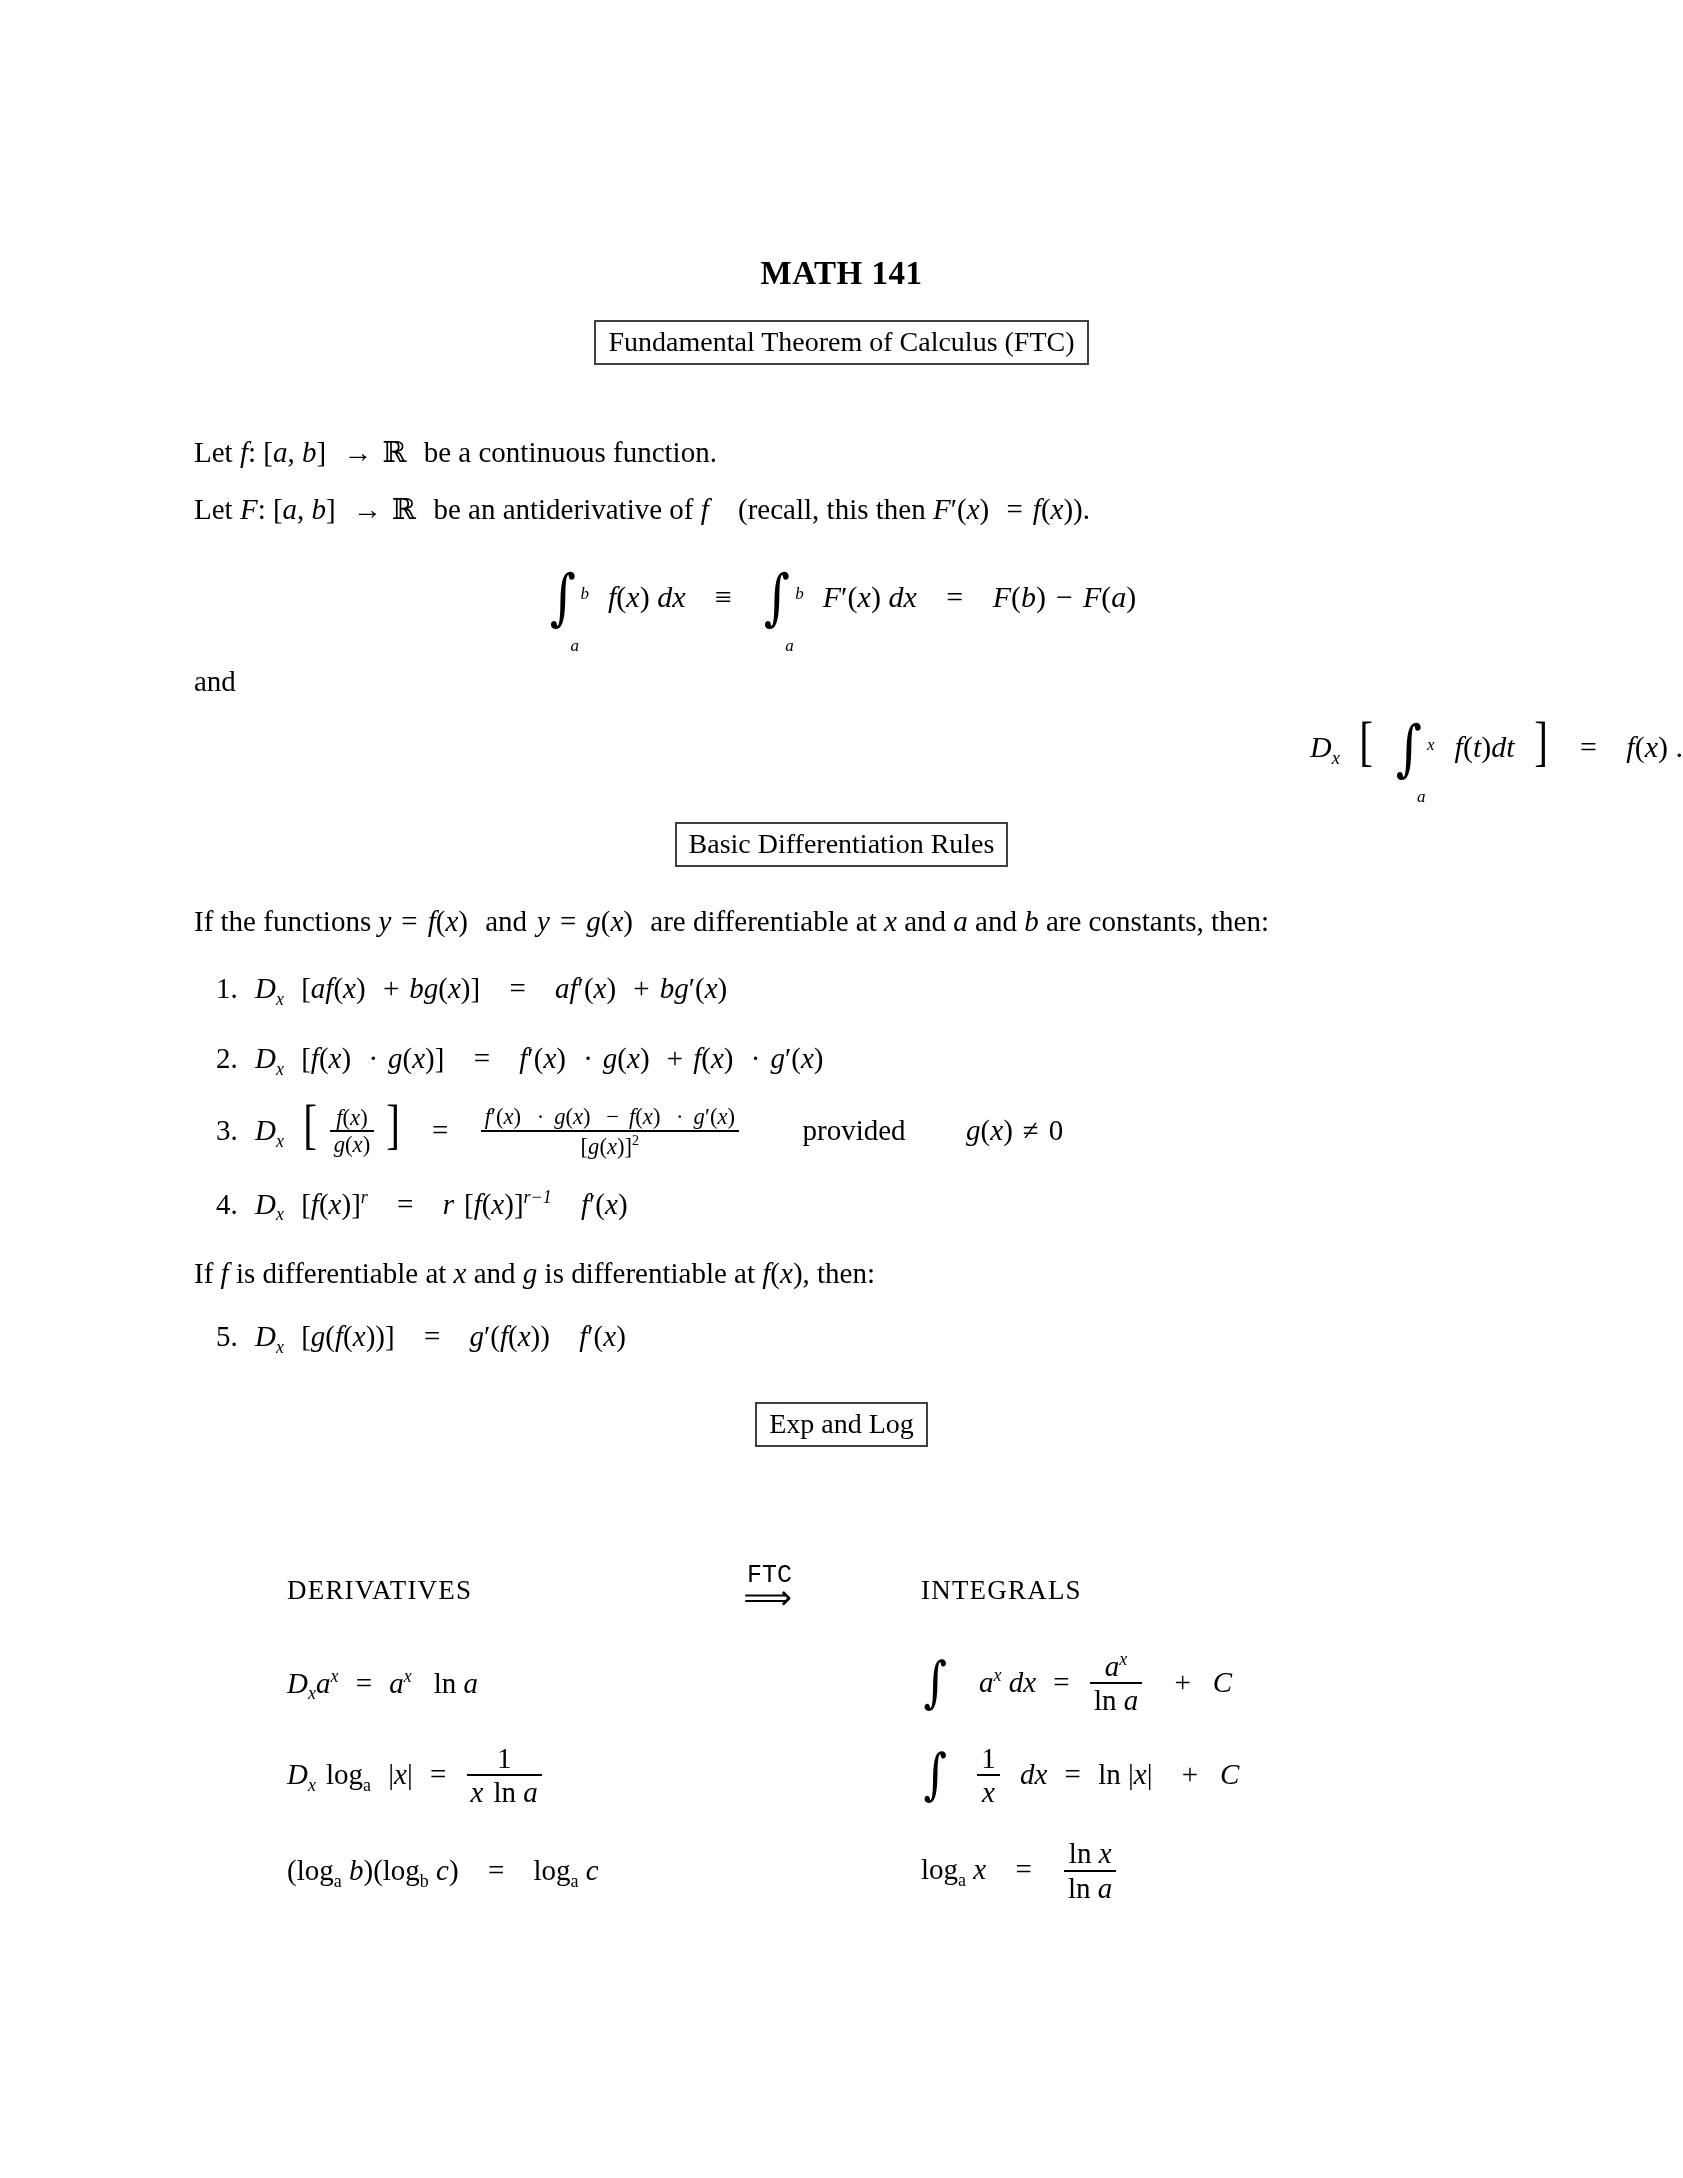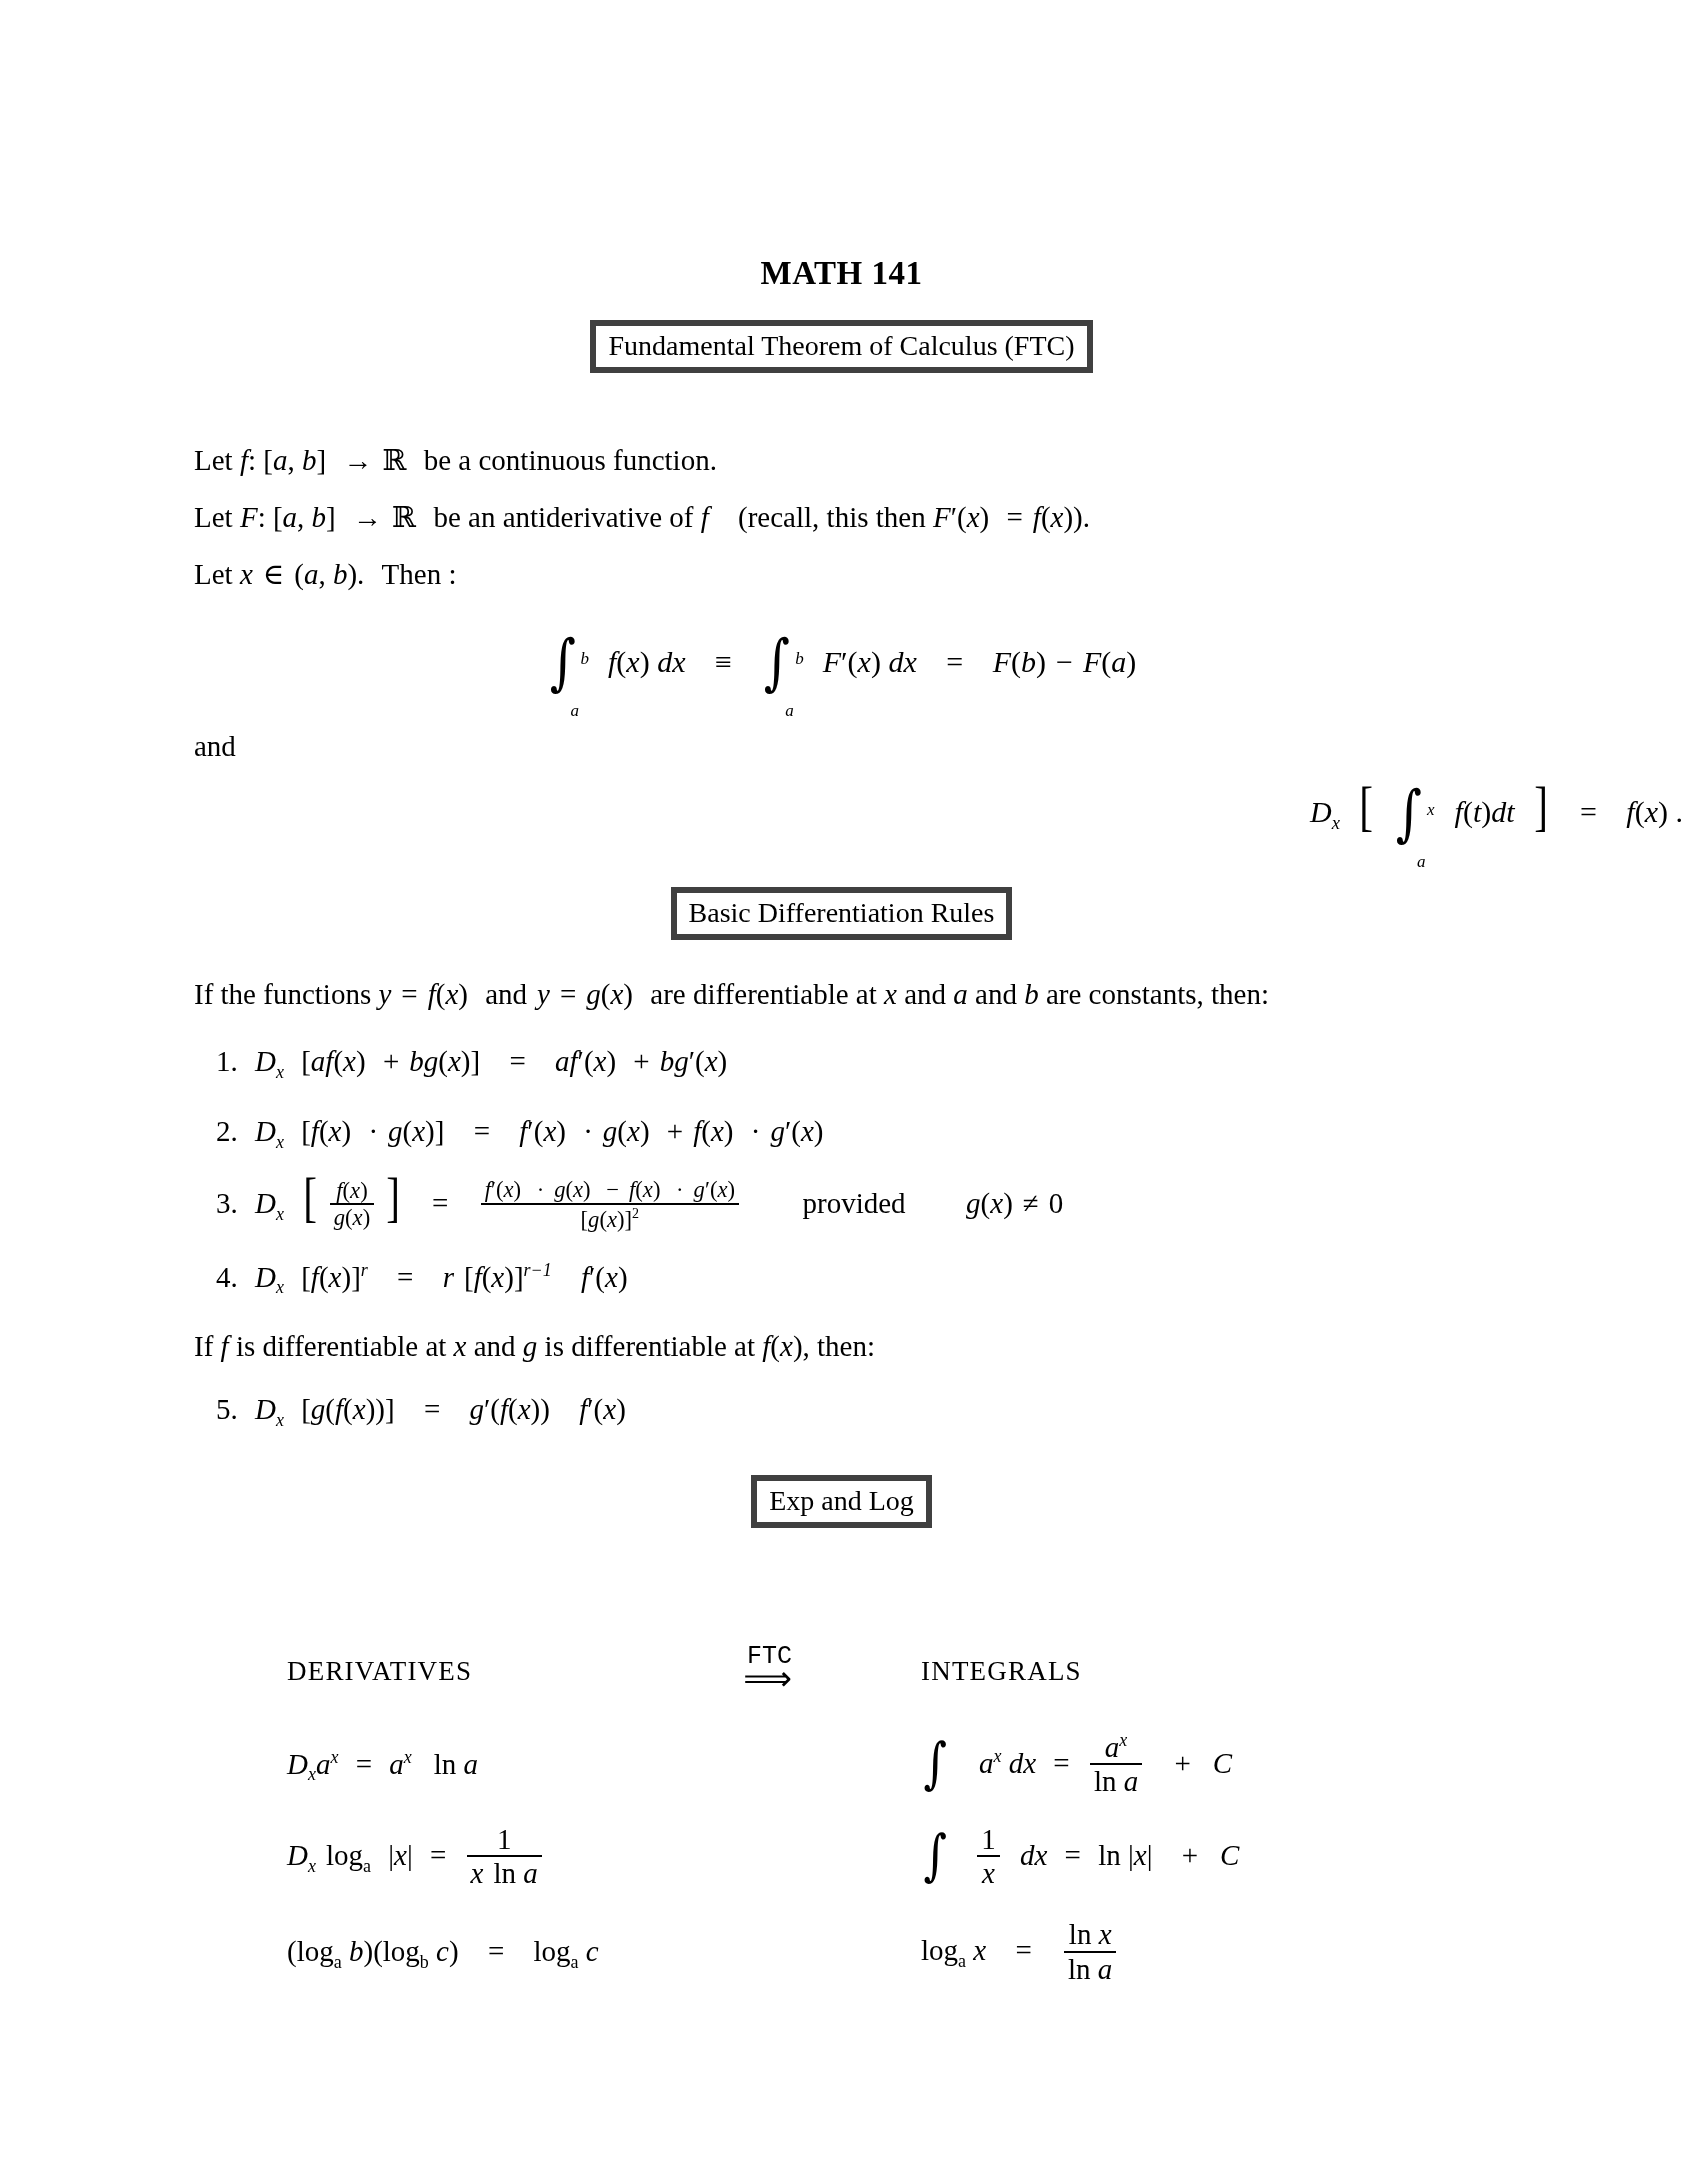--- a/index.html
+++ b/index.html
@@ -30,21 +30,21 @@
     text-align: center;
     font-weight: bold;
     font-size: 33px;
     letter-spacing: 0.5px;
     margin-top: 255px;
   }
 
   .boxwrap { text-align: center; }
   .boxed {
     display: inline-block;
-    border: 6px solid #404040;
+    border: 2px solid #404040;
     padding: 5px 12px 7px 12px;
     font-size: 28px;
     line-height: 1.05;
     white-space: nowrap;
   }
 
   .para {
     font-size: 29px;
     line-height: 1.0;
     margin-left: 194px;
@@ -172,24 +172,20 @@
   </div>
 
   <div class="para" style="margin-top:28px;">
     <span class="mtext">Let</span>&nbsp;<span class="mi">F</span><span class="mo">:</span>&nbsp;<span class="mo">[</span><span class="mi">a</span><span class="mo">,</span>&nbsp;<span class="mi">b</span><span class="mo">]</span>
     <span class="sp"></span><span class="mo">→</span><span class="sp"></span><span class="mo">ℝ</span>
     <span class="sp"></span><span class="mtext">be an antiderivative of</span>&nbsp;<span class="mi">f</span>
     <span class="sp-lg"></span><span class="mtext">(recall, this then</span>&nbsp;<span class="mi">F</span><span class="mo">′</span><span class="mo">(</span><span class="mi">x</span><span class="mo">)</span>
     <span class="sp"></span><span class="mo">=</span><span class="sp"></span><span class="mi">f</span><span class="mo">(</span><span class="mi">x</span><span class="mo">))</span><span class="mtext">.</span>
   </div>
 
-  <div class="para" style="margin-top:28px;">
-    <span class="mtext">Let</span>&nbsp;<span class="mi">x</span><span class="sp"></span><span class="mo">∈</span><span class="sp"></span><span class="mo">(</span><span class="mi">a</span><span class="mo">,</span>&nbsp;<span class="mi">b</span><span class="mo">)</span><span class="mtext">.</span>
-    <span class="sp"></span><span class="mtext">Then :</span>
-  </div>
 
   <div class="display" style="margin-top:51px;">
     <span class="intg">
       <span class="intsym">∫</span><span class="intlim"><span class="lim-up">b</span><span class="lim-lo">a</span></span>
     </span>
     <span class="sp-lg"></span><span class="mi">f</span><span class="mo">(</span><span class="mi">x</span><span class="mo">)</span>&nbsp;<span class="mi">dx</span>
     <span class="sp-lg"></span><span class="mo">≡</span><span class="sp-lg"></span>
     <span class="intg">
       <span class="intsym">∫</span><span class="intlim"><span class="lim-up">b</span><span class="lim-lo">a</span></span>
     </span>

